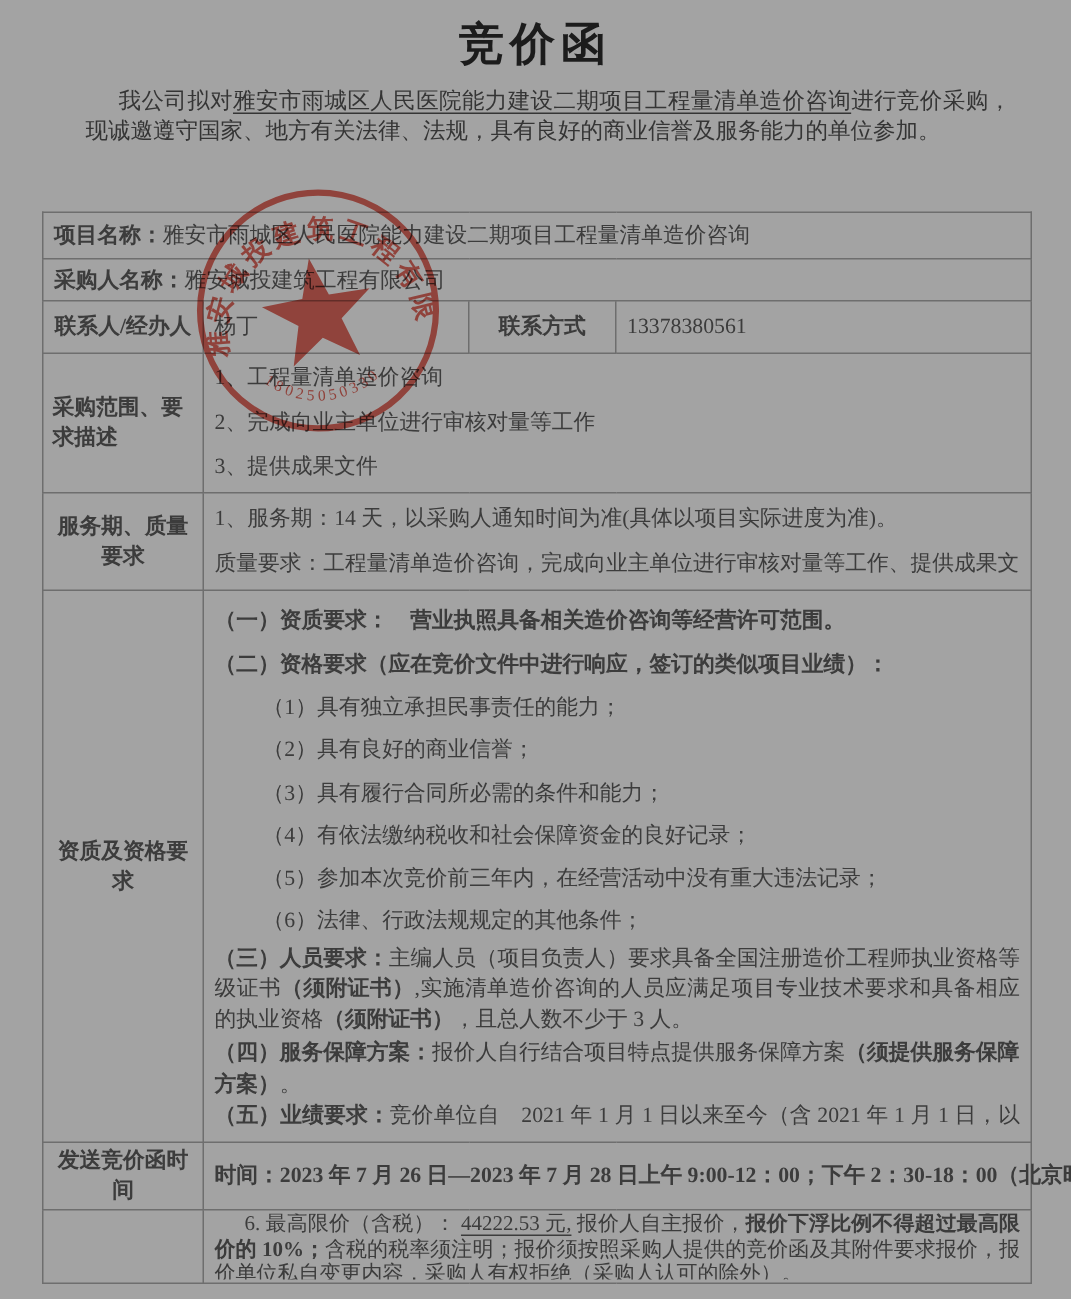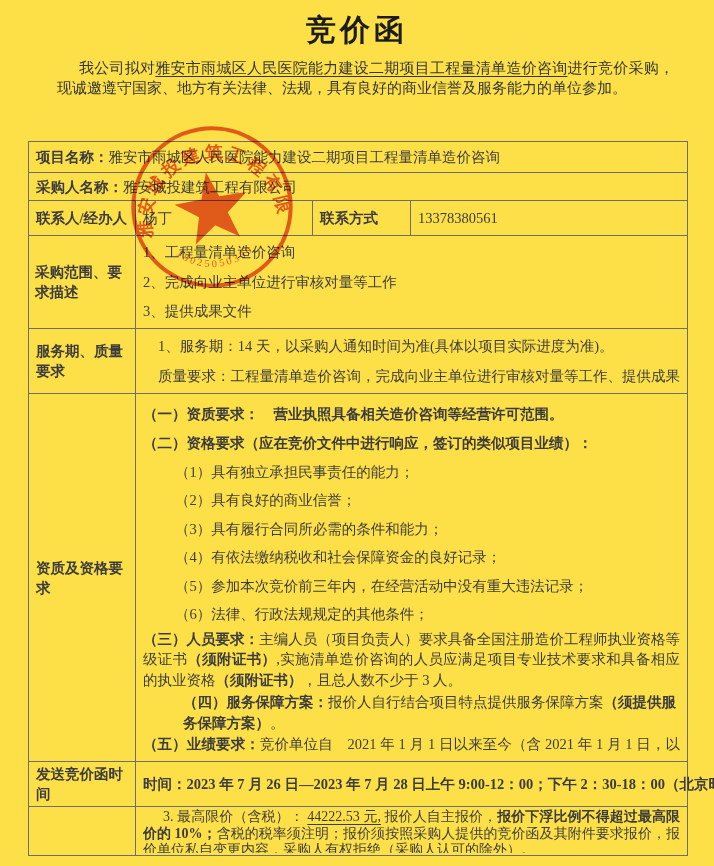--- a/index.html
+++ b/index.html
@@ -1,49 +1,49 @@
 <!DOCTYPE html>
 <html><head>
 <meta charset="utf-8">
 <style>
   html,body{margin:0;padding:0;}
   body{
     width:714px;height:866px;background:#ffffff;
     font-family:"Liberation Serif","DejaVu Serif",serif;
     color:#3c3c3c;position:relative;overflow:hidden;
   }
-  .page{position:relative;width:714px;height:866px;background:#fde047;}
+  .page{position:relative;width:714px;height:866px;background:#a3a3a3;}
   .title{
     text-align:center;font-size:30px;font-weight:bold;color:#1c1c1c;
     padding-top:12px;letter-spacing:4px;line-height:36px;
   }
   .intro{
     margin:10px 40px 0 57px;font-size:15px;line-height:20px;
     text-indent:22px;color:#353535;text-align:justify;
   }
   .b{font-weight:bold;}
   .u{text-decoration:underline;text-underline-offset:3px;}
   table.doc{
     position:absolute;left:28px;top:141px;width:659px;
     border-collapse:collapse;table-layout:fixed;font-size:14.5px;
   }
   table.doc td{
     border:1.5px solid #6e6e6e;vertical-align:middle;
     padding:2px 7px;color:#3c3c3c;line-height:20px;
   }
-  td.lbl{font-weight:bold;text-align:left;padding:2px 3px;color:#2e2e2e;}
+  td.lbl{font-weight:bold;text-align:center;padding:2px 3px;color:#2e2e2e;}
   td.lbl.tl{text-align:left;padding-left:6px;margin-top:16px;}
   .clip{overflow:hidden;}
   .r5line{line-height:29.5px;height:29.5px;}
-  .r6line{line-height:30px;height:30px;margin-left:15px;}
+  .r6line{line-height:30px;height:30px;}
   .qual{vertical-align:top;padding:8px 8px 2px 8px;}
   .qa{line-height:29px;}
   .qb{line-height:28.5px;padding-left:32px;}
   .qc{line-height:20.5px;margin-top:0;text-align:justify;}
-  .qd{line-height:21px;margin-top:2px;margin-left:40px;}
+  .qd{line-height:21px;margin-top:2px;}
   .qe{line-height:20.5px;text-align:justify;}
   .r8cell{font-weight:bold;line-height:19px;padding:2px 5px;white-space:nowrap;}
   .r9cell{vertical-align:top;padding:4px 6px 0 6px;}
   .r9text{font-size:14px;line-height:16.5px;text-indent:20px;text-align:justify;}
   .seal{
     position:absolute;left:122px;top:117px;width:180px;height:180px;
     opacity:0.82;transform:rotate(-10deg);mix-blend-mode:multiply;
     pointer-events:none;
   }
 </style>
@@ -113,21 +113,21 @@
           </div>
         </td>
       </tr>
       <tr style="height:25px">
         <td class="lbl">发送竞价函时间</td>
         <td colspan="3" class="r8cell">时间：2023 年 7 月 26 日—2023 年 7 月 28 日上午 9:00-12：00；下午 2：30-18：00（北京时间）。</td>
       </tr>
       <tr style="height:46px">
         <td class="lbl"></td>
         <td colspan="3" class="r9cell">
-          <div class="r9text clip" style="height:44px"><span>3. 最高限价（含税）： </span><span class="u"> 44222.53 元,</span><span> 报价人自主报价，</span><span class="b">报价下浮比例不得超过最高限价的 10%；</span><span>含税的税率须注明；报价须按照采购人提供的竞价函及其附件要求报价，报价单位私自变更内容，采购人有权拒绝（采购人认可的除外）。</span></div>
+          <div class="r9text clip" style="height:44px"><span>6. 最高限价（含税）： </span><span class="u"> 44222.53 元,</span><span> 报价人自主报价，</span><span class="b">报价下浮比例不得超过最高限价的 10%；</span><span>含税的税率须注明；报价须按照采购人提供的竞价函及其附件要求报价，报价单位私自变更内容，采购人有权拒绝（采购人认可的除外）。</span></div>
         </td>
       </tr>
     </tbody>
   </table>
 
   <svg class="seal" viewBox="0 0 174 174" aria-hidden="true">
     <defs>
       <path id="arcTop" d="M 25.3 108.2 A 62 62 0 1 1 148.7 108.2" fill="none"></path>
       <path id="arcBottom" d="M 39.5 120.3 A 58 58 0 0 0 134.5 120.3" fill="none"></path>
     </defs>

